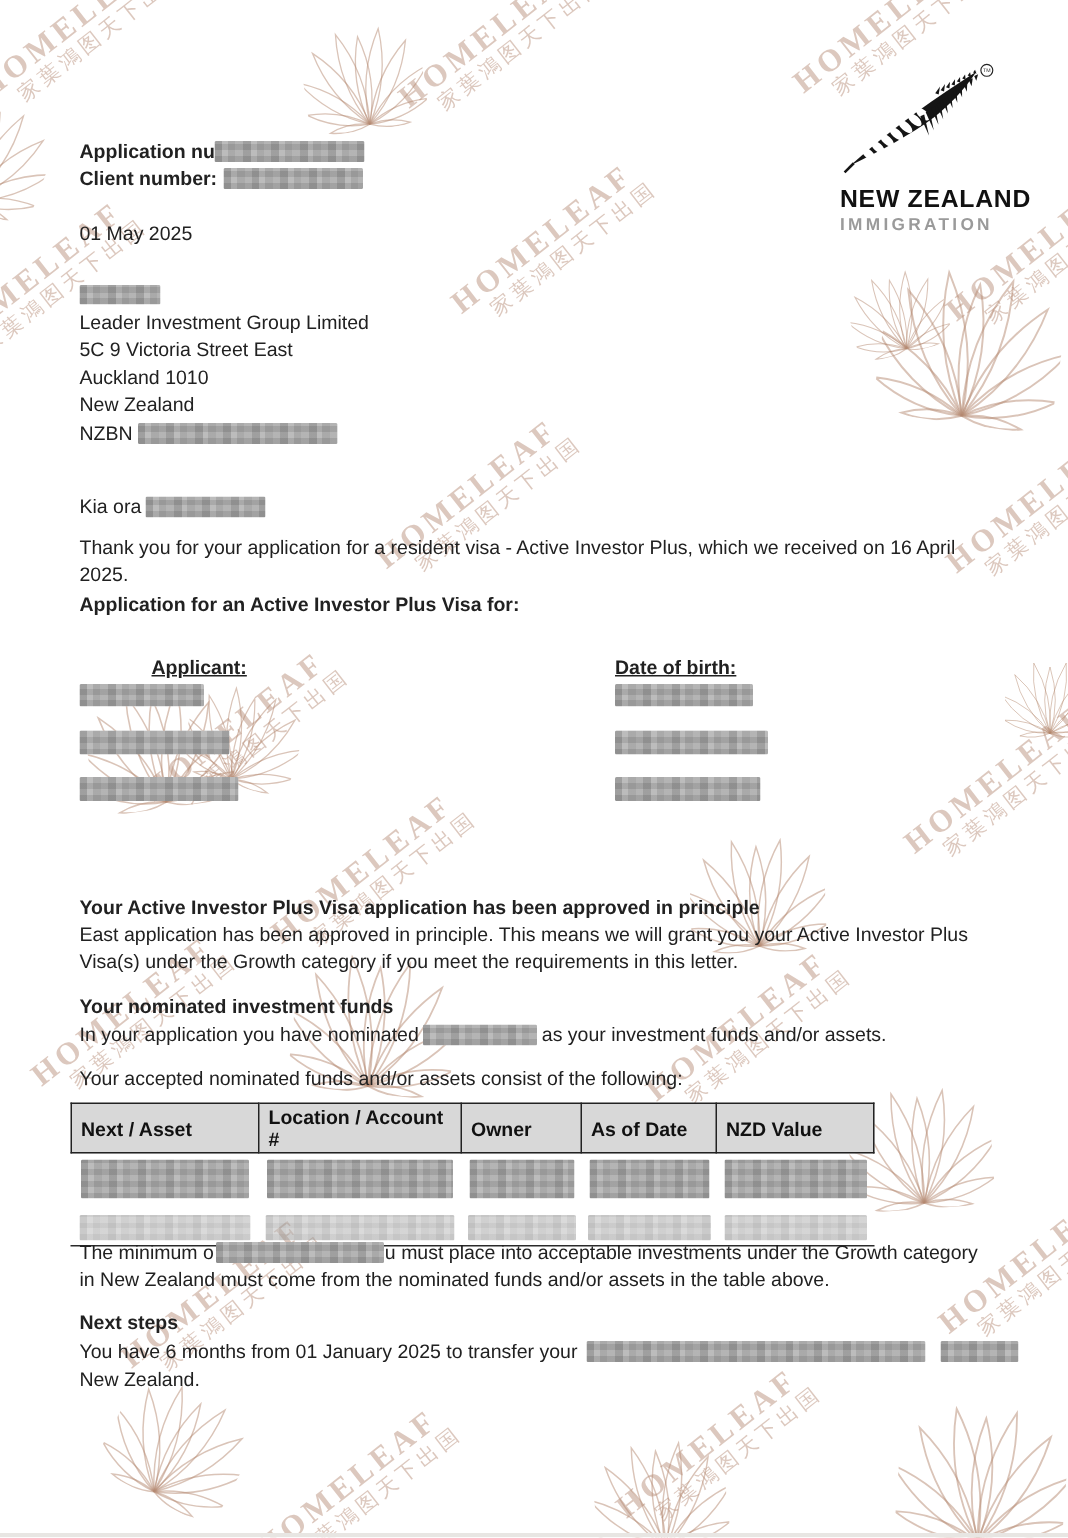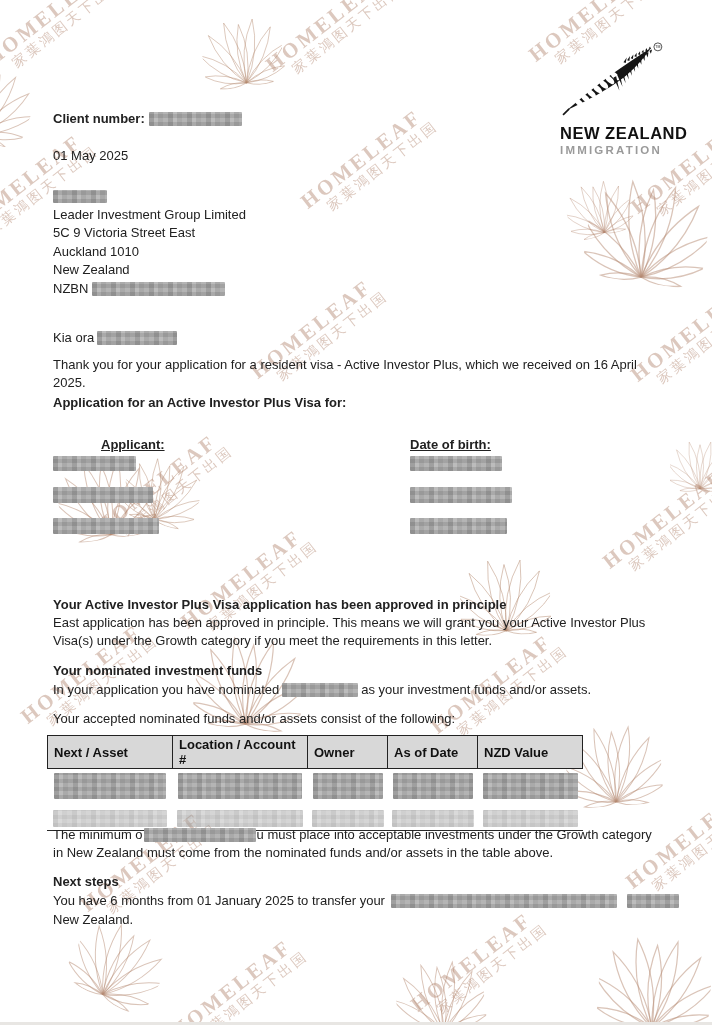--- a/index.html
+++ b/index.html
@@ -317,20 +317,24 @@
           <path d="M102.57142857142857,14.142857142857142 L105.02142857142857,10.642857142857142 L105.57142857142857,15.142857142857142 Z" fill="#151515"></path>
           <path d="M107.28571428571428,11.571428571428573 L109.38571428571427,8.571428571428573 L110.28571428571428,12.571428571428573 Z" fill="#151515"></path>
           <path d="M112,9 L113.75,6.5 L115,10 Z" fill="#151515"></path>
           <circle cx="124" cy="7" r="5.2" fill="none" stroke="#222" stroke-width="1"></circle>
           <text x="124" y="8.8" text-anchor="middle" font-size="4.6" font-family="&quot;Liberation Sans&quot;, sans-serif" fill="#222">TM</text>
         </svg>
       <div class="brand">NEW ZEALAND</div>
       <div class="division">IMMIGRATION</div>
     </div>
 
+    <div class="abs row b" style="left:53px;top:92px;">
+      <span>Application nu</span>
+      <span class="blob" style="width:100px;"></span>
+    </div>
     <div class="abs row b" style="left:53px;top:110px;">
       <span class="mr">Client number:</span>
       <span class="blob" style="width:93px;"></span>
     </div>
 
     <div class="abs" style="left:53px;top:147px;">01 May 2025</div>
 
     <div class="abs addr" style="left:53px;top:187px;">
       <div><span class="blob" style="width:54px;height:13px;"></span></div>
       <div>Leader Investment Group Limited</div>

